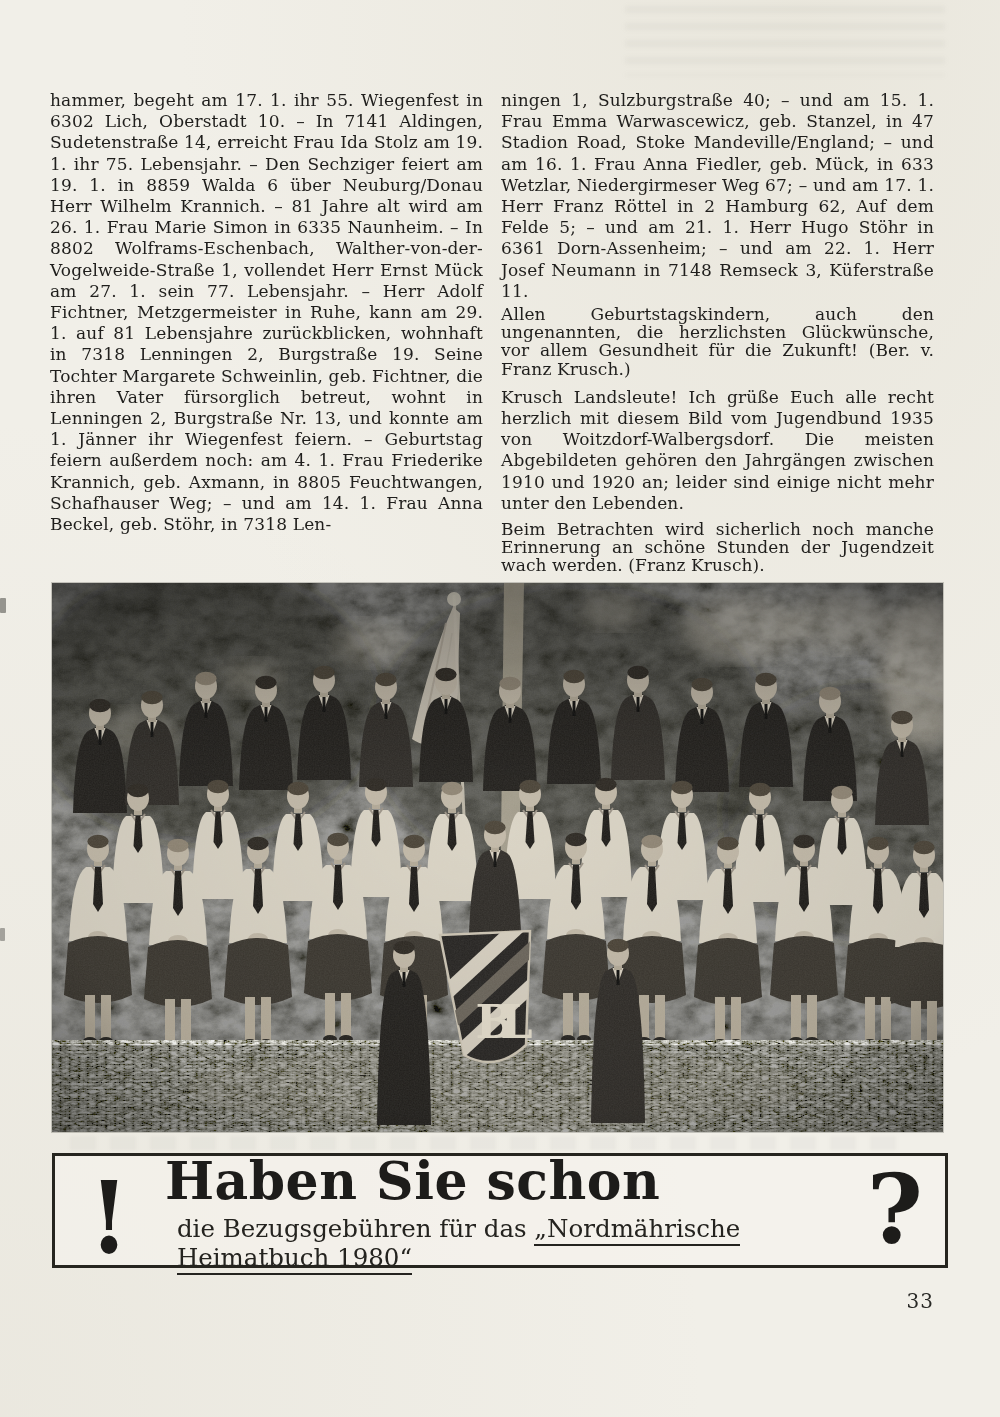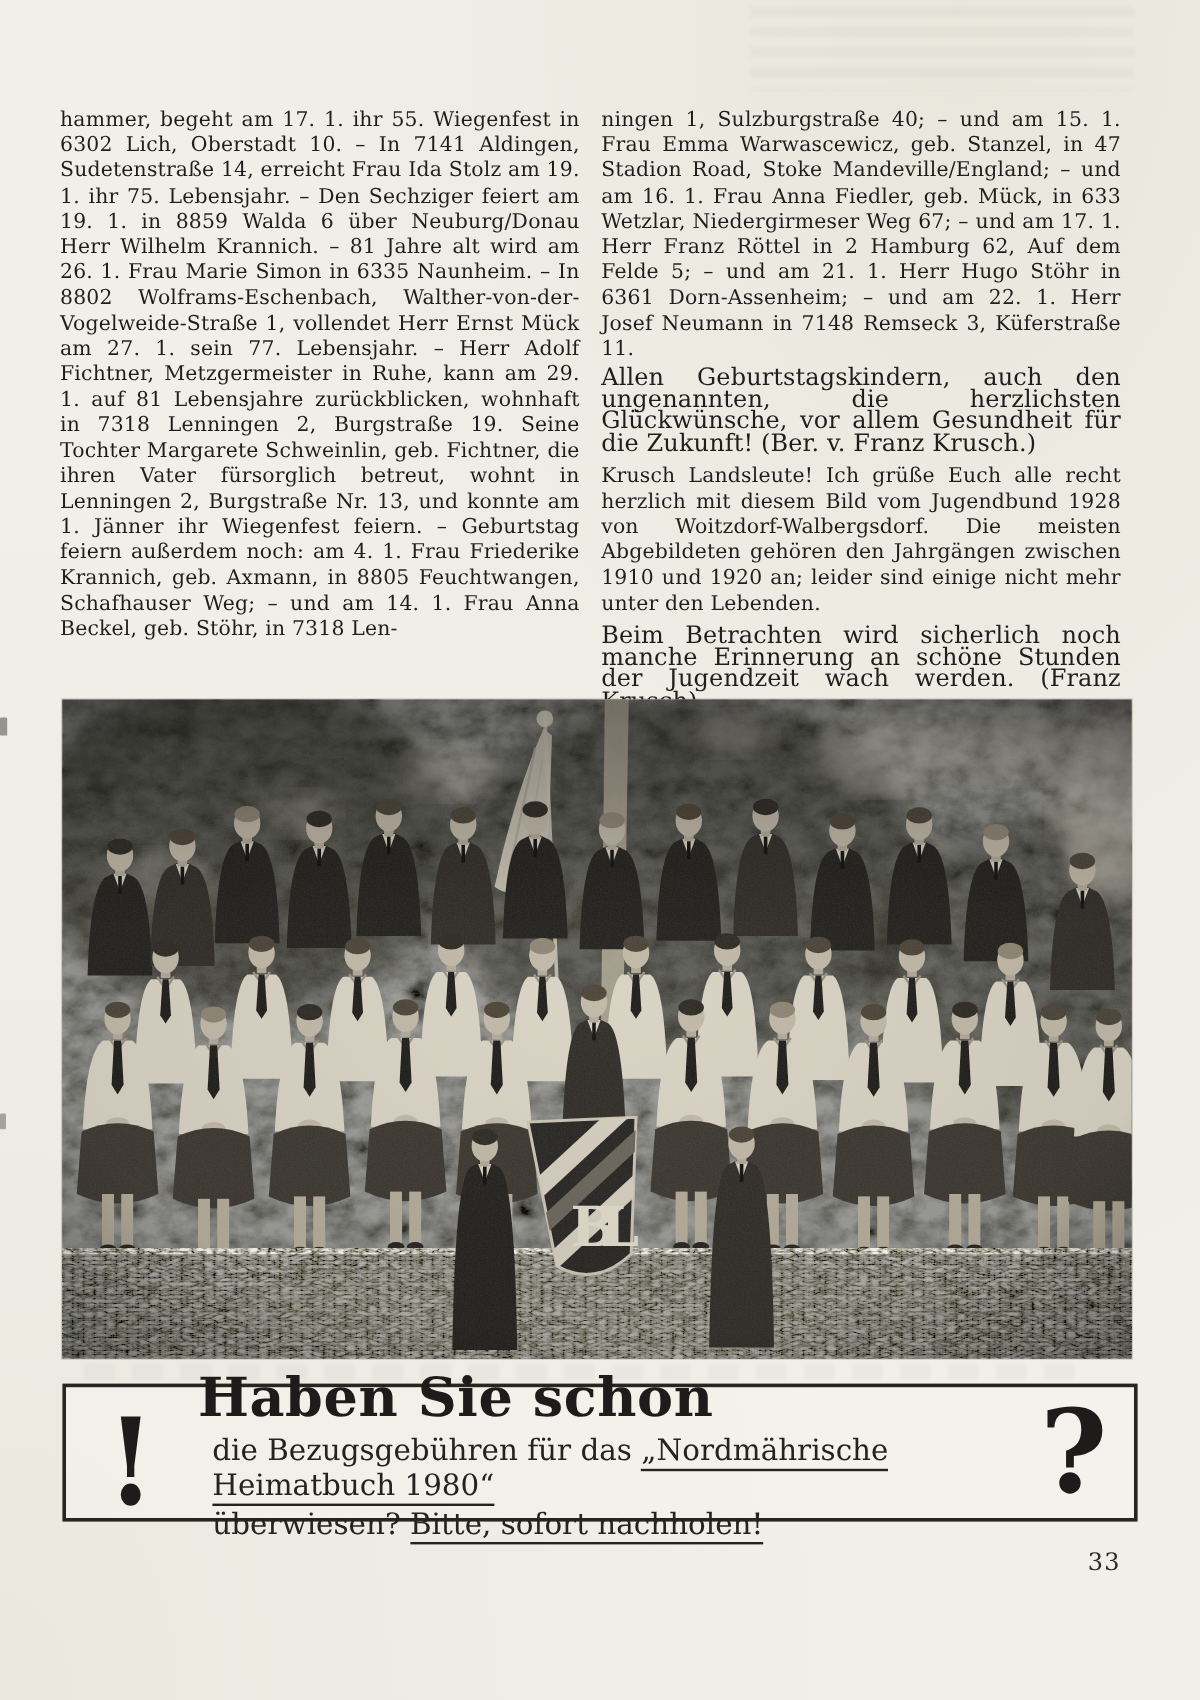--- a/index.html
+++ b/index.html
@@ -38,21 +38,21 @@
   }
   .col{width:433px;}
   .body-text{
     margin:0;
     font-size:17px;line-height:21.2px;
     text-align:justify;
     letter-spacing:.15px;
   }
   .small-text{
     margin:0;
-    font-size:20px;line-height:18.2px;
+    font-size:17px;line-height:18.2px;
     text-align:justify;
     letter-spacing:.1px;
   }
   .mt1{margin-top:3px;}
   .mt2{margin-top:9px;}
   .mt3{margin-top:6px;}
   .b{font-weight:400;}
   .u{border-bottom:2.5px solid currentColor;padding-bottom:1px;}
 
   .photo{
@@ -69,21 +69,21 @@
     background:rgba(246,244,238,.6);
     display:flex;align-items:center;
   }
   .excl{
     font-size:100px;font-weight:700;line-height:.78;
     margin-left:32px;margin-top:14px;color:#1d1c1a;
     transform:scaleX(.9);
   }
   .ad-text{margin-left:34px;flex:1;}
   .ad-headline{
-    font-size:45px;font-weight:700;letter-spacing:.5px;color:#1d1c1a;
+    font-size:52px;font-weight:700;letter-spacing:.5px;color:#1d1c1a;
   }
   .ad-line{font-size:24.5px;margin-top:3px;color:#24231f;margin-left:12px;}
   .quest{
     font-size:96px;font-weight:700;line-height:.8;
     margin-right:22px;margin-left:auto;color:#1d1c1a;
   }
   .page-number{
     position:absolute;right:66px;top:1289px;
     font-size:20px;letter-spacing:1px;color:#2a2a27;
   }
@@ -97,21 +97,21 @@
   <div class="artifact a1"></div>
   <div class="artifact a2"></div>
 
   <div class="columns">
     <div class="col">
       <p class="body-text">hammer, begeht am 17. 1. ihr 55. Wiegenfest in 6302 Lich, Oberstadt 10. – In 7141 Aldingen, Sudetenstraße 14, erreicht Frau <span class="b">Ida Stolz</span> am 19. 1. ihr 75. Lebensjahr. – Den Sechziger feiert am 19. 1. in 8859 Walda 6 über Neuburg/Donau Herr <span class="b">Wilhelm Krannich.</span> – 81 Jahre alt wird am 26. 1. Frau <span class="b">Marie Simon</span> in 6335 Naunheim. – In 8802 Wolframs-Eschenbach, Walther-von-der-Vogelweide-Straße 1, vollendet Herr <span class="b">Ernst Mück</span> am 27. 1. sein 77. Lebensjahr. – Herr <span class="b">Adolf Fichtner,</span> Metzgermeister in Ruhe, kann am 29. 1. auf 81 Lebensjahre zurückblicken, wohnhaft in 7318 Lenningen 2, Burgstraße 19. Seine Tochter Margarete Schweinlin, geb. Fichtner, die ihren Vater fürsorglich betreut, wohnt in Lenningen 2, Burgstraße Nr. 13, und konnte am 1. Jänner ihr Wiegenfest feiern. – Geburtstag feiern außerdem noch: am 4. 1. Frau <span class="b">Friederike Krannich,</span> geb. Axmann, in 8805 Feuchtwangen, Schafhauser Weg; – und am 14. 1. Frau <span class="b">Anna Beckel,</span> geb. Stöhr, in 7318 Len-</p>
     </div>
     <div class="col">
       <p class="body-text">ningen 1, Sulzburgstraße 40; – und am 15. 1. Frau <span class="b">Emma Warwascewicz,</span> geb. Stanzel, in 47 Stadion Road, Stoke Mandeville/England; – und am 16. 1. Frau <span class="b">Anna Fiedler,</span> geb. Mück, in 633 Wetzlar, Niedergirmeser Weg 67; – und am 17. 1. Herr <span class="b">Franz Röttel</span> in 2 Hamburg 62, Auf dem Felde 5; – und am 21. 1. Herr <span class="b">Hugo Stöhr</span> in 6361 Dorn-Assenheim; – und am 22. 1. Herr <span class="b">Josef Neumann</span> in 7148 Remseck 3, Küferstraße 11.</p>
       <p class="small-text mt1">Allen Geburtstagskindern, auch den ungenannten, die herzlichsten Glückwünsche, vor allem Gesundheit für die Zukunft! (Ber. v. Franz Krusch.)</p>
-      <p class="body-text mt2"><span class="b">Krusch Landsleute!</span> Ich grüße Euch alle recht herzlich mit diesem Bild vom <span class="b">Jugendbund 1928</span> von Woitzdorf-Walbergsdorf. Die meisten Abgebildeten gehören den Jahrgängen zwischen 1910 und 1920 an; leider sind einige nicht mehr unter den Lebenden.</p>
+      <p class="body-text mt2"><span class="b">Krusch Landsleute!</span> Ich grüße Euch alle recht herzlich mit diesem Bild vom <span class="b">Jugendbund 1935</span> von Woitzdorf-Walbergsdorf. Die meisten Abgebildeten gehören den Jahrgängen zwischen 1910 und 1920 an; leider sind einige nicht mehr unter den Lebenden.</p>
       <p class="small-text mt3">Beim Betrachten wird sicherlich noch manche Erinnerung an schöne Stunden der Jugendzeit wach werden. (Franz Krusch).</p>
     </div>
   </div>
 
   <div class="photo">
     <svg id="photo-svg" viewBox="0 0 891 549" xmlns="http://www.w3.org/2000/svg">
       <defs>
         <filter id="foliageTex" x="-5%" y="-5%" width="110%" height="110%">
           <feTurbulence type="fractalNoise" baseFrequency="0.045 0.06" numOctaves="5" seed="9"></feTurbulence>
           <feColorMatrix type="matrix" values="0.8 0.8 0.8 0 -0.52  0.8 0.8 0.8 0 -0.52  0.8 0.8 0.8 0 -0.55  0 0 0 0 1"></feColorMatrix>
@@ -565,19 +565,18 @@
       <rect width="891" height="549" fill="url(#topShade)"></rect>
       <rect width="891" height="549" fill="url(#vg)"></rect>
     </svg>
   </div>
 
   <div class="ad-box">
     <div class="excl">!</div>
     <div class="ad-text">
       <div class="ad-headline">Haben Sie schon</div>
       <div class="ad-line">die Bezugsgebühren für das <span class="u">„Nordmährische Heimatbuch 1980“</span></div>
-      <div class="ad-line">überwiesen? <span class="b u">Bitte, sofort nachholen!</span></div>
     </div>
     <div class="quest">?</div>
   </div>
 
   <div class="page-number">33</div>
 </div>
 
 </body></html>

